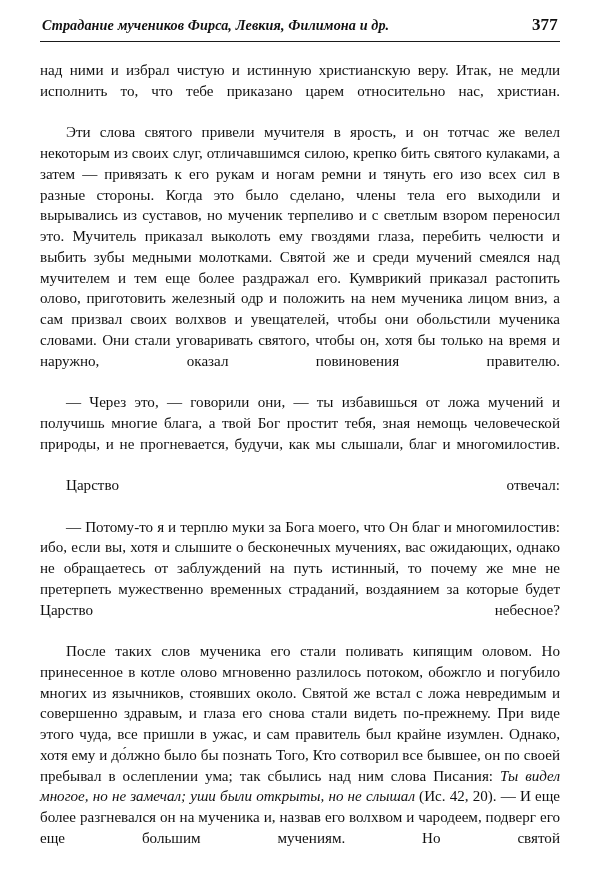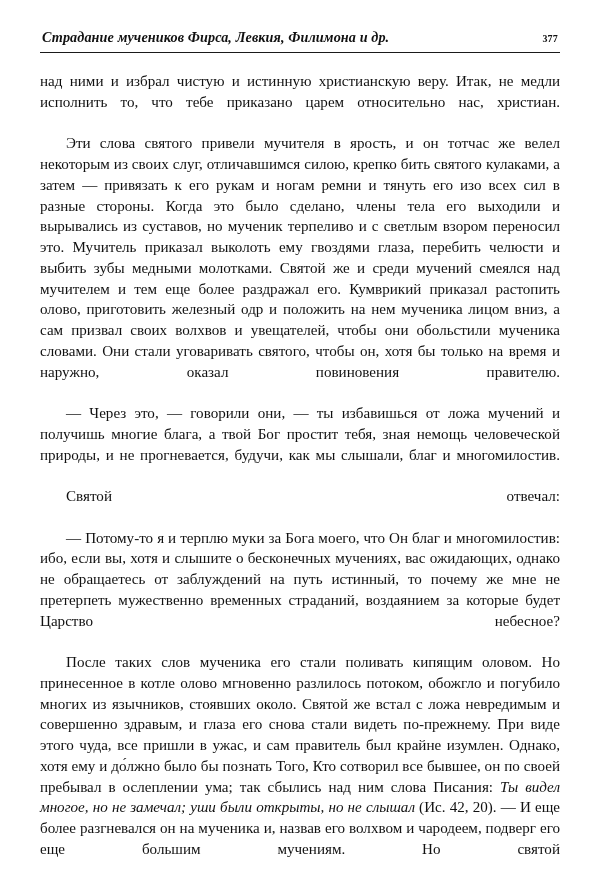--- a/index.html
+++ b/index.html
@@ -12,41 +12,41 @@
     height: 875px;
     font-family: "Liberation Serif", "DejaVu Serif", serif;
     color: #111111;
     overflow: hidden;
   }
   .page {
     position: relative;
     width: 600px;
     height: 875px;
     box-sizing: border-box;
-    padding: 29px 40px 20px 40px;
+    padding: 15px 40px 20px 40px;
     background: #ffffff;
   }
   .running-head {
     display: flex;
     align-items: baseline;
     justify-content: space-between;
     padding: 0 2px 6px 2px;
     border-bottom: 1.6px solid #1a1a1a;
     margin-bottom: 18px;
   }
   .running-head .title {
     font-style: italic;
     font-weight: bold;
     font-size: 14.2px;
     letter-spacing: 0.1px;
     white-space: nowrap;
   }
   .running-head .folio {
     font-weight: bold;
-    font-size: 10px;
+    font-size: 17px;
     letter-spacing: 0.2px;
   }
   .body-text {
     font-size: 15.1px;
     line-height: 1.375;
     text-align: justify;
     text-justify: inter-word;
     hyphens: manual;
   }
   .body-text p {
@@ -76,18 +76,18 @@
 
   <div class="running-head">
     <span class="title">Страдание мучеников Фирса, Левкия, Филимона и др.</span>
     <span class="folio">377</span>
   </div>
 
   <div class="body-text">
     <p class="cont">над ними и избрал чистую и истинную христианскую веру. Итак, не медли исполнить то, что тебе приказано царем относительно нас, христиан.</p>
     <p class="indent">Эти слова святого привели мучителя в ярость, и он тотчас же велел некоторым из своих слуг, отличавшимся силою, крепко бить святого кулаками, а затем — привязать к его рукам и ногам ремни и тянуть его изо всех сил в разные стороны. Когда это было сделано, члены тела его выходили и вырывались из суставов, но мученик терпеливо и с светлым взором переносил это. Мучитель приказал выколоть ему гвоздями глаза, перебить челюсти и выбить зубы медными молотками. Святой же и среди мучений смеялся над мучителем и тем еще более раздражал его. Кумврикий приказал растопить олово, приготовить железный одр и положить на нем мученика лицом вниз, а сам призвал своих волхвов и увещателей, чтобы они обольстили мученика словами. Они стали уговаривать святого, чтобы он, хотя бы только на время и наружно, оказал повиновения правителю.</p>
     <p class="indent">— Через это, — говорили они, — ты избавишься от ложа мучений и получишь многие блага, а твой Бог простит тебя, зная немощь человеческой природы, и не прогневается, будучи, как мы слышали, благ и многомилостив.</p>
-    <p class="indent">Святой отвечал:</p>
+    <p class="indent">Царство отвечал:</p>
     <p class="indent">— Потому-то я и терплю муки за Бога моего, что Он благ и многомилостив: ибо, если вы, хотя и слышите о бесконечных мучениях, вас ожидающих, однако не обращаетесь от заблуждений на путь истинный, то почему же мне не претерпеть мужественно временных страданий, воздаянием за которые будет Царство небесное?</p>
     <p class="indent"><span>После таких слов мученика его стали поливать кипящим оловом. Но принесенное в котле олово мгновенно разлилось потоком, обожгло и погубило многих из язычников, стоявших около. Святой же встал с ложа невредимым и совершенно здравым, и глаза его снова стали видеть по-прежнему. При виде этого чуда, все пришли в ужас, и сам правитель был крайне изумлен. Однако, хотя ему и до́лжно было бы познать Того, Кто сотворил все бывшее, он по своей пребывал в ослеплении ума; так сбылись над ним слова Писания: </span><span class="scripture">Ты видел многое, но не замечал; уши были открыты, но не слышал</span><span> (Ис. 42, 20). — И еще более разгневался он на мученика и, назвав его волхвом и чародеем, подверг его еще большим мучениям. Но святой</span></p>
   </div>
 
 </div>
 
 </body></html>

